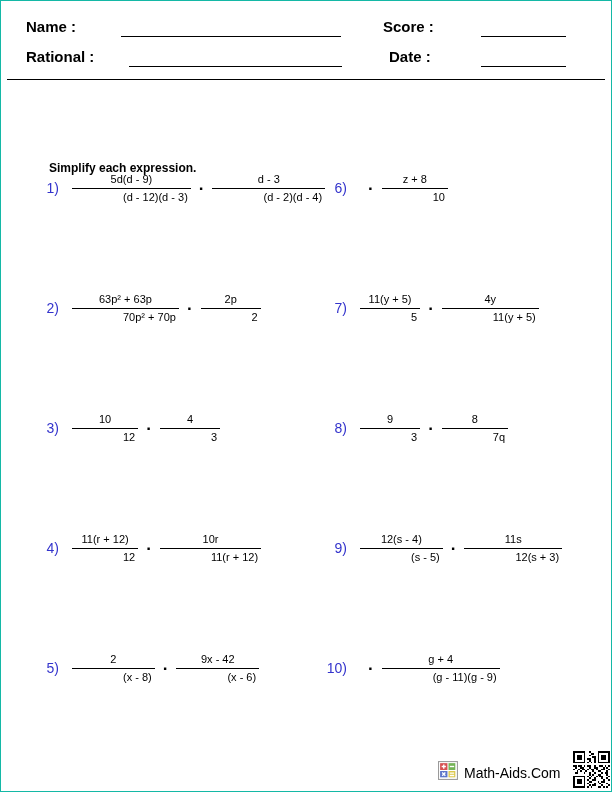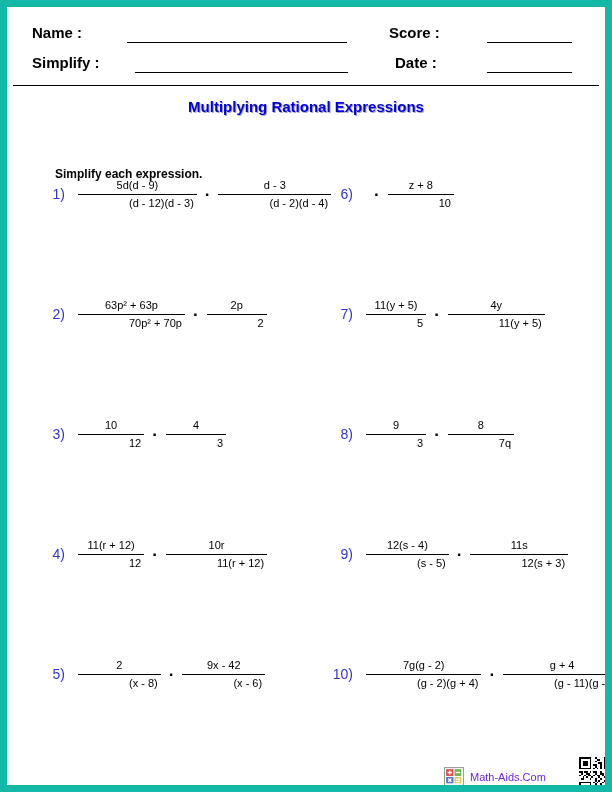--- a/index.html
+++ b/index.html
@@ -1,19 +1,19 @@
 <!DOCTYPE html>
 <html><head>
 <meta charset="utf-8">
 <style>
   html,body { margin:0; padding:0; background:#fff; }
   .page {
     position:relative; width:612px; height:792px; background:#fff;
     font-family:"Liberation Sans","DejaVu Sans",sans-serif; color:#000;
-    border:7px solid #14b8a6; box-sizing:border-box; overflow:hidden;
+    border:1px solid #14b8a6; box-sizing:border-box; overflow:hidden;
   }
   
   .hdr-label { position:absolute; font-weight:bold; font-size:15px; white-space:nowrap; }
   .hdr-line  { position:absolute; height:17px; border-bottom:1px solid #000; }
   .rule { position:absolute; left:6px; right:6px; top:78px; border-top:1px solid #000; }
   .title {
     position:absolute; top:91px; left:0; width:100%; text-align:center;
     font-weight:bold; font-size:15px; color:#0000dd; text-shadow:1px 1px 0 #a9a9c0;
   }
   .instruction { position:absolute; left:48px; top:130px; font-weight:bold; font-size:12px;margin-top:30px; }
@@ -26,39 +26,38 @@
   .problem { display:flex; align-items:center; }
   .pnum { width:28px; text-align:right; margin-right:13px; color:#3333cc; font-size:14px; flex:none; }
   .frac { display:inline-flex; flex-direction:column; align-items:center; font-size:11px; }
   .num,.den { padding:0 3px; white-space:nowrap; line-height:1.3; }
   .num { padding-bottom:1px; }
   .den { padding-top:1px;margin-left:48px; }
   .fbar { align-self:stretch; height:1px; background:#000; }
   .dot { font-weight:900; font-size:17px; line-height:1; margin:0 8px; }
   
   .footer-logo { position:absolute; left:437px; top:759px; width:21px; height:21px; }
-  .brand { position:absolute; left:463px; top:764px; font-size:11px; color:#6d28d9; text-decoration:none; }
+  .brand { position:absolute; left:463px; top:764px; font-size:14px; color:#000000; text-decoration:none; }
   .qr { position:absolute; left:572px; top:749px; width:37px; height:39px; }
 </style>
 </head>
 <body>
 
 <div class="page">
 
   <span class="hdr-label" style="left:25px; top:17px;">Name :</span>
   <span class="hdr-line" style="left:120px; top:18px; width:220px;"></span>
   <span class="hdr-label" style="left:382px; top:17px;">Score :</span>
   <span class="hdr-line" style="left:480px; top:18px; width:85px;"></span>
-  <span class="hdr-label" style="left:25px; top:47px;">Simplify :</span>
+  <span class="hdr-label" style="left:25px; top:47px;">Rational :</span>
   <span class="hdr-line" style="left:128px; top:48px; width:213px;"></span>
   <span class="hdr-label" style="left:388px; top:47px;">Date :</span>
   <span class="hdr-line" style="left:480px; top:48px; width:85px;"></span>
 
   <div class="rule"></div>
-  <div class="title">Multiplying Rational Expressions</div>
   <div class="instruction">Simplify each expression.</div>
 
   <div class="problems">
 
     <div class="problem">
       <span class="pnum">1)</span>
       <span class="frac">
         <span class="num">5d(d - 9)</span>
         <span class="fbar"></span>
         <span class="den">(d - 12)(d - 3)</span>
@@ -181,25 +180,20 @@
       <span class="dot">·</span>
       <span class="frac">
         <span class="num">11s</span>
         <span class="fbar"></span>
         <span class="den">12(s + 3)</span>
       </span>
     </div>
 
     <div class="problem">
       <span class="pnum">10)</span>
-      <span class="frac">
-        <span class="num">7g(g - 2)</span>
-        <span class="fbar"></span>
-        <span class="den">(g - 2)(g + 4)</span>
-      </span>
       <span class="dot">·</span>
       <span class="frac">
         <span class="num">g + 4</span>
         <span class="fbar"></span>
         <span class="den">(g - 11)(g - 9)</span>
       </span>
     </div>
 
   </div>
 

